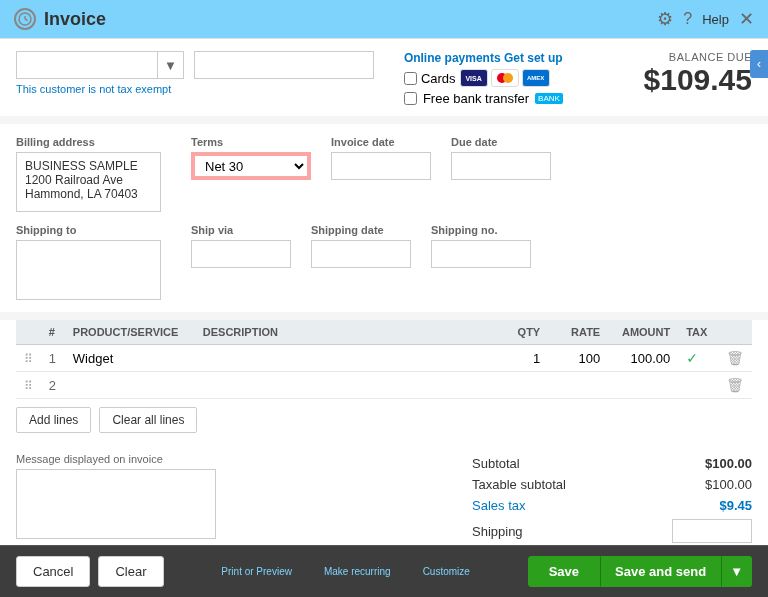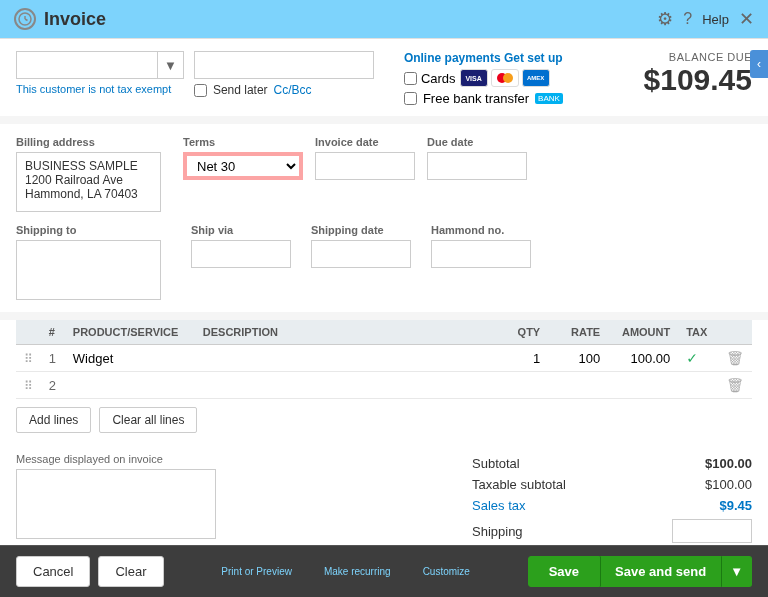--- a/index.html
+++ b/index.html
@@ -48,21 +48,21 @@
     .bank-row { display: flex; align-items: center; gap: 6px; margin-top: 4px; }
     .bank-row input[type=checkbox] { cursor: pointer; }
     .bank-badge { background: #00b0f0; color: #fff; font-size: 8px; padding: 1px 3px; border-radius: 2px; }
 
     .balance-due { margin-left: auto; text-align: right; }
     .balance-due-label { font-size: 11px; color: #666; text-transform: uppercase; letter-spacing: 0.5px; }
     .balance-due-amount { font-size: 30px; font-weight: bold; color: #333; }
 
     
     .address-section { background: #fff; padding: 12px 16px; margin-bottom: 8px; }
-    .address-row { display: flex; gap: 12px; align-items: flex-start; }
+    .address-row { display: flex; gap: 20px; align-items: flex-start; }
     .field-group { display: flex; flex-direction: column; gap: 4px; }
     .field-label { font-size: 11px; color: #666; font-weight: bold; }
     .address-box { border: 1px solid #ccc; padding: 6px 8px; min-height: 60px; font-size: 12px; color: #333; width: 145px; }
     .terms-select { display: flex; align-items: center; border: 4px solid #fca5a5; background: #fff; height: 28px; width: 120px; }
     .terms-select select { border: none; outline: none; font-size: 13px; width: 100%; padding: 0 6px; background: transparent; cursor: pointer; }
     .date-input { border: 1px solid #ccc; height: 28px; padding: 0 8px; font-size: 13px; width: 100px; outline: none; }
     .ship-via-input { border: 1px solid #ccc; height: 28px; padding: 0 8px; font-size: 13px; width: 100px; outline: none; }
     .shipping-date-input { border: 1px solid #ccc; height: 28px; padding: 0 8px; font-size: 13px; width: 100px; outline: none; }
     .tracking-input { border: 1px solid #ccc; height: 28px; padding: 0 8px; font-size: 13px; width: 100px; outline: none; }
 
@@ -144,25 +144,20 @@
         <div class="customer-group">
           <div class="customer-select">
             <input type="text" style="">
             <div class="dropdown-arrow">▼</div>
           </div>
           <span class="tax-exempt">This customer is not tax exempt</span>
         </div>
 
         <div class="email-group">
           <input class="email-input" type="email" style="">
-          <div class="send-later-row">
-            <input type="checkbox" style="">
-            <span class="send-later-label">Send later</span>
-            <span class="cc-bcc">Cc/Bcc</span>
-          </div>
         </div>
 
         <div class="online-payments">
           <div class="online-payments-title">
             <span>Online payments</span>&nbsp;<span style="color:#0077c5;font-weight:bold;cursor:pointer;">Get set up</span>
           </div>
           <div class="cards-row">
             <input type="checkbox" style="">
             <span>Cards</span>
             <div class="card-icons">
@@ -228,21 +223,21 @@
         </div>
         <div class="field-group" style="margin-left:10px;">
           <span class="field-label">Ship via</span>
           <input class="ship-via-input" type="text" style="">
         </div>
         <div class="field-group">
           <span class="field-label">Shipping date</span>
           <input class="shipping-date-input" type="text" style="">
         </div>
         <div class="field-group">
-          <span class="field-label">Hammond no.</span>
+          <span class="field-label">Shipping no.</span>
           <input class="tracking-input" type="text" style="">
         </div>
       </div>
     </div>
 
     <div class="table-section">
       <table class="invoice-table">
         <thead>
           <tr>
             <th style="width:16px;"></th>

